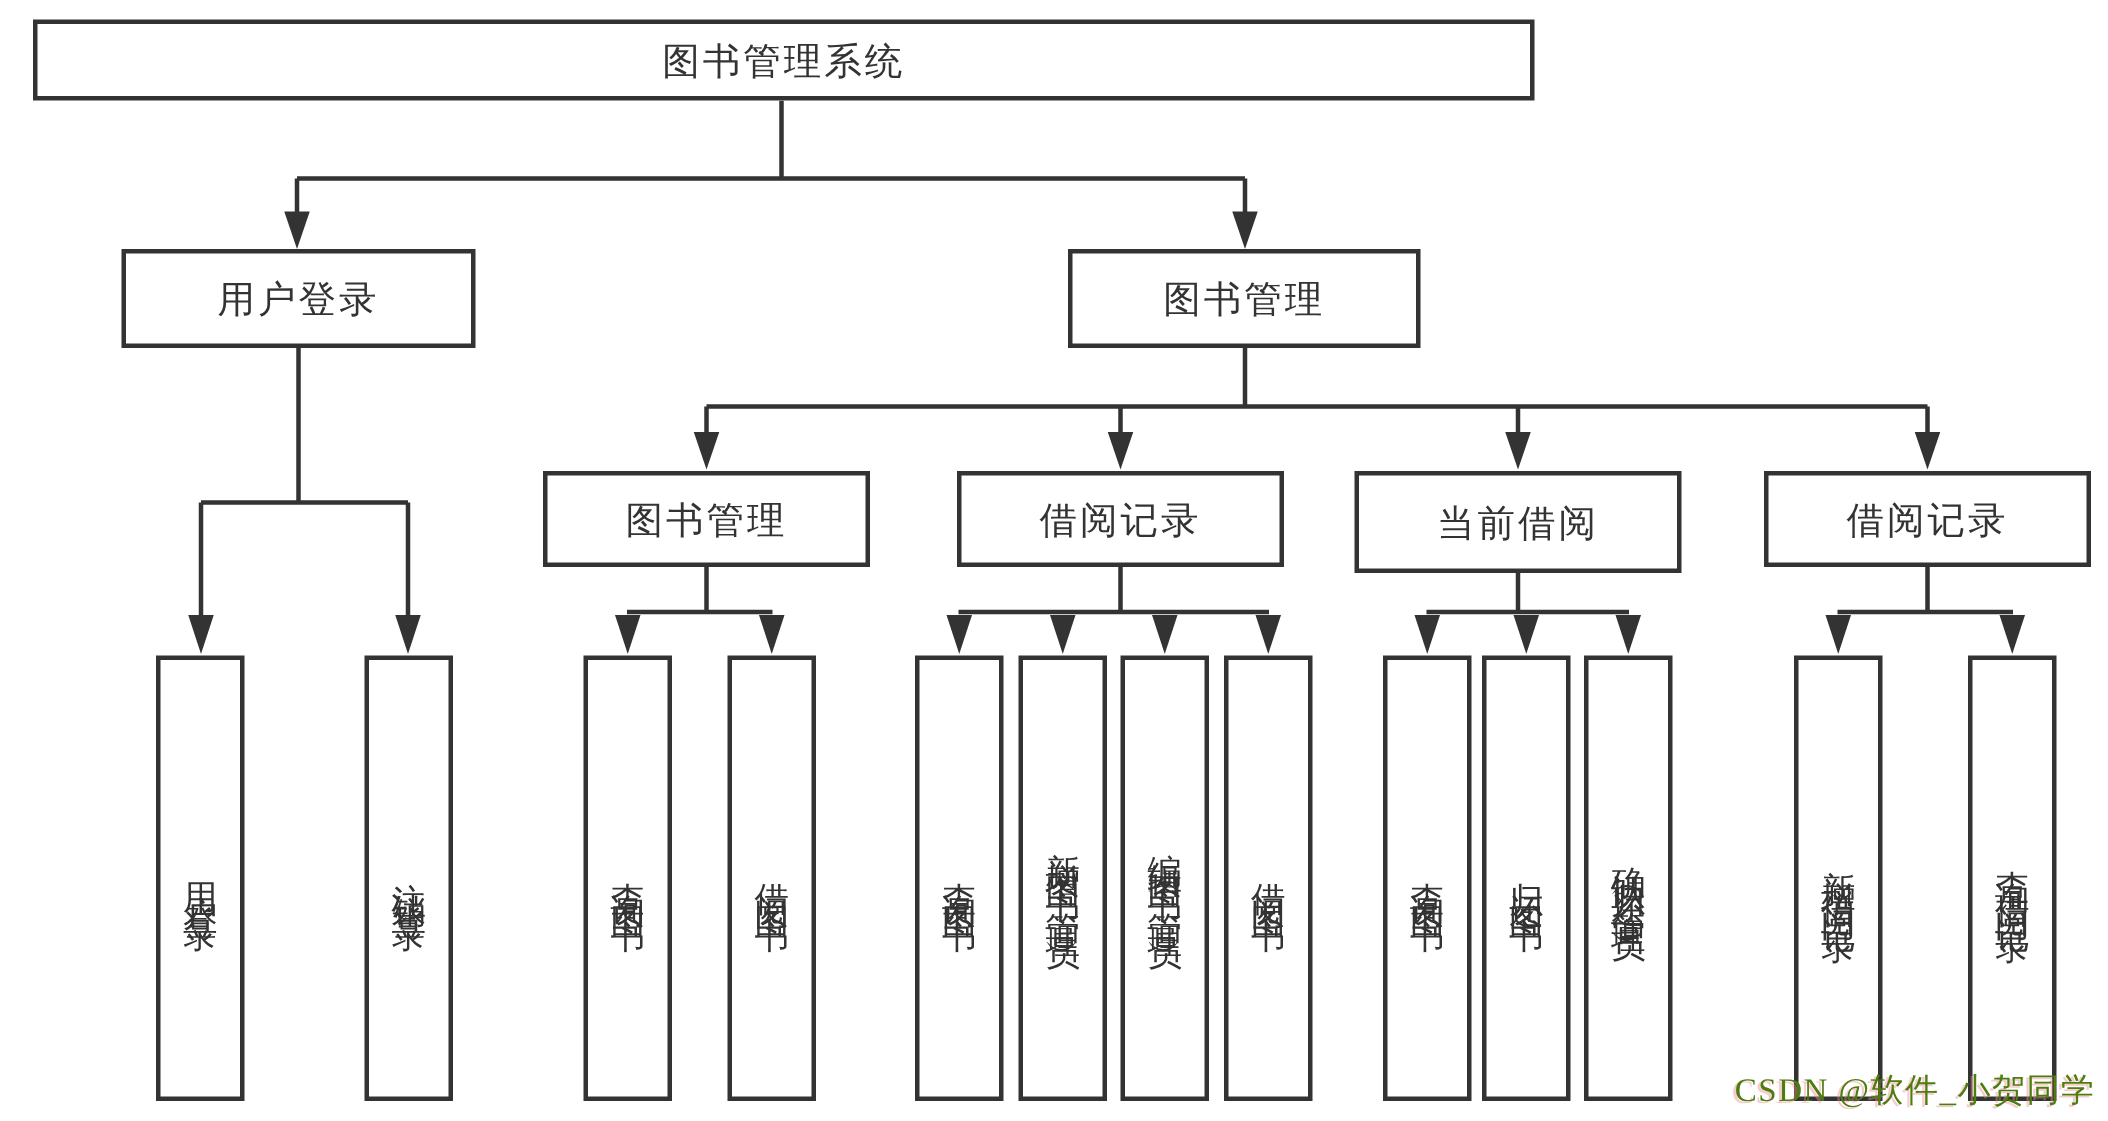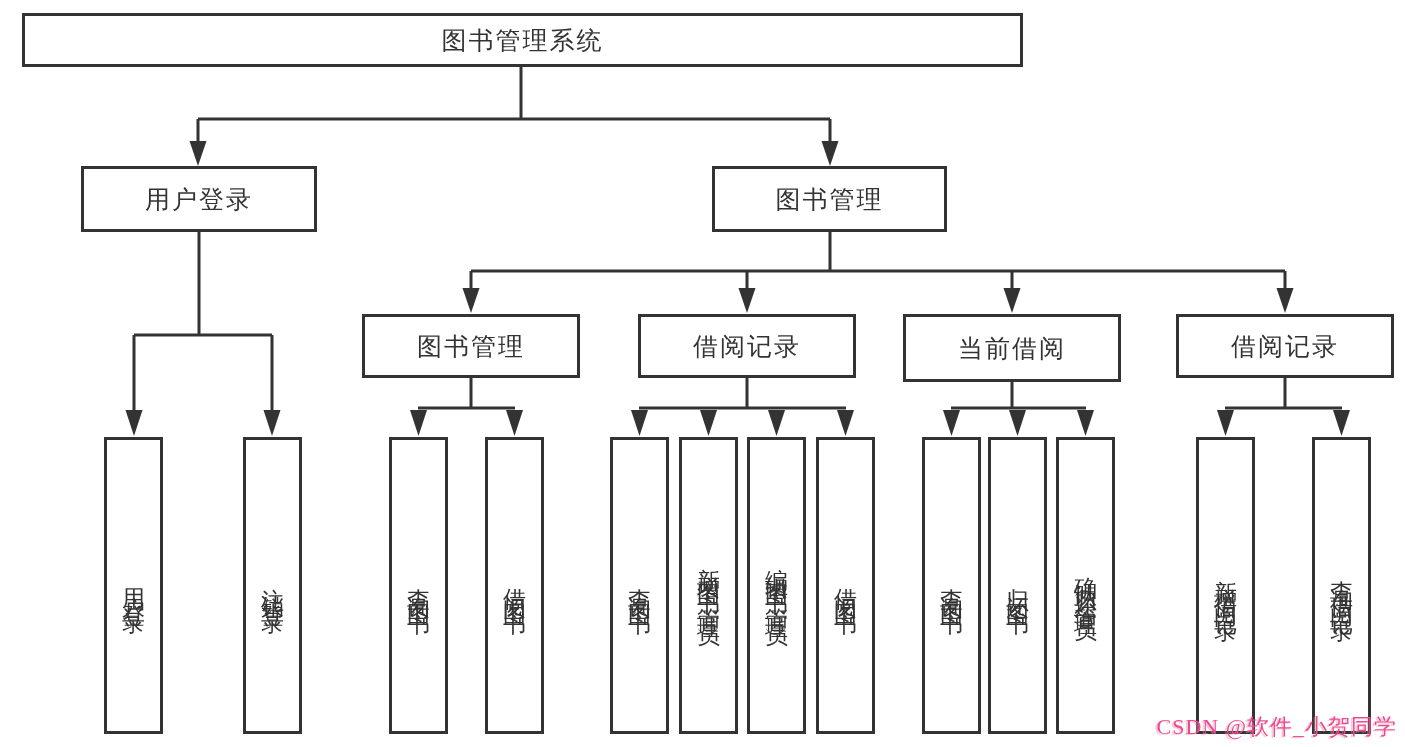--- a/index.html
+++ b/index.html
@@ -41,21 +41,21 @@
     letter-spacing: 8px;
     color: #333333;
     line-height: 1;
   }
   .watermark {
     position: absolute;
     right: 8px;
     bottom: 5px;
     z-index: 5;
     font-size: 22px;
-    color: #ec4899;
+    color: #4d7c0f;
     letter-spacing: 1px;
     text-shadow: -2px 1px 0 rgba(238, 142, 142, 0.45);
     white-space: nowrap;
   }
 </style>
 </head>
 <body>
 
 <div class="canvas">
 

